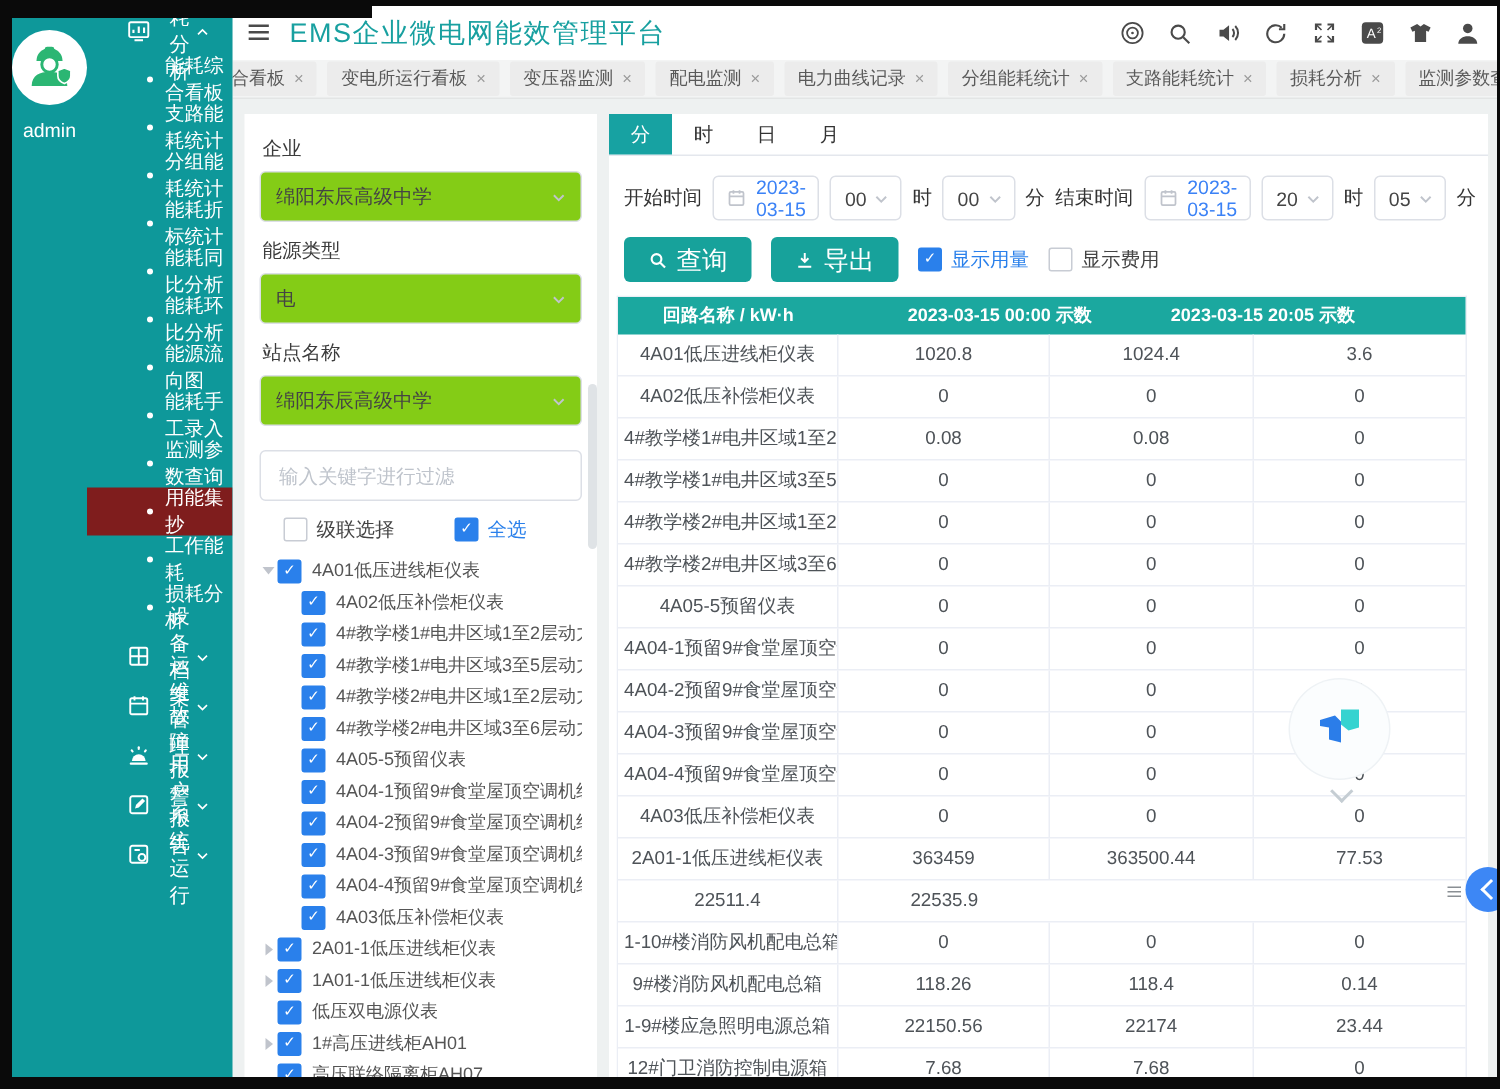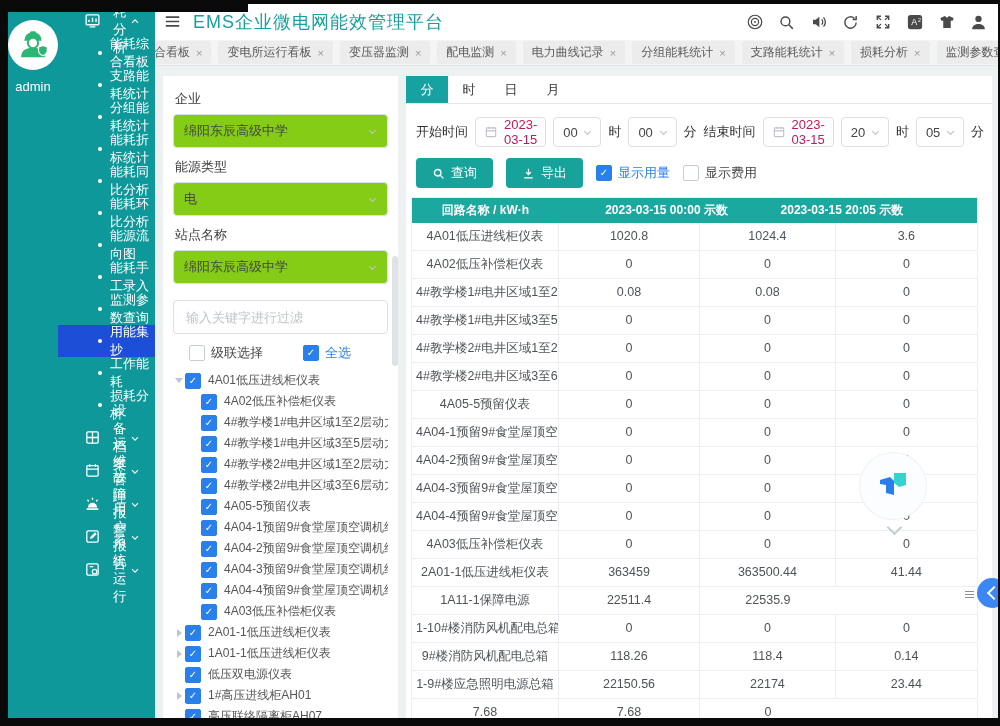--- a/index.html
+++ b/index.html
@@ -12,21 +12,21 @@
   .sidebar{width:147px;flex:0 0 147px;background:#0e989a;color:#fff;display:flex;flex-direction:row;overflow:hidden;position:relative;z-index:10;}
   .avatar-block{text-align:center;padding-top:16px;padding-bottom:10px;}
   .avatar{width:50px;height:50px;border-radius:50%;background:#fff;margin:0 auto;display:flex;align-items:center;justify-content:center;}
   .username{margin-top:9px;font-size:13px;color:#fff;}
   .sgroup{height:33px;display:flex;align-items:center;padding:0 14px 0 26px;cursor:pointer;font-size:13.5px;}
   .sgroup .sicon{width:17px;height:17px;margin-right:12px;display:inline-flex;}
   .sgroup .slabel{flex:1;}
   .sgroup .schev{width:12px;height:12px;display:inline-flex;}
   .sitem{height:32px;display:flex;align-items:center;padding-left:40px;font-size:13px;cursor:pointer;}
   .sitem .dot{width:4px;height:4px;border-radius:50%;background:#fff;margin-right:8px;flex:0 0 4px;}
-  .sitem.active{background:#1d4ed8;}
+  .sitem.active{background:#7f1d1d;}
 
   
   .maincol{flex:1;display:flex;flex-direction:column;min-width:0;}
   .topbar{height:36px;background:#fff;display:flex;align-items:center;padding:0 10px 0 8px;flex:0 0 36px;}
   .hamburger{width:20px;height:20px;display:inline-flex;margin-right:10px;cursor:pointer;}
   .apptitle{font-size:18px;color:#18a0a0;letter-spacing:1px;flex:0 0 auto;}
   .topspace{flex:1;}
   .hicon{width:19px;height:19px;display:inline-flex;margin-left:13px;cursor:pointer;align-items:center;justify-content:center;}
 
   .tabbar{height:25px;background:#f3f4f4;display:flex;align-items:center;overflow:hidden;flex:0 0 25px;border-bottom:1px solid #e3e5e5;}
@@ -64,25 +64,25 @@
   .treescroll{position:absolute;right:0;top:28%;width:6px;height:110px;background:#dfe3e6;border-radius:3px;}
 
   
   .rightcard{flex:1;background:#fff;display:flex;flex-direction:column;min-width:0;overflow:hidden;position:relative;}
   .ptabs{height:27px;display:flex;border-bottom:1px solid #e4e7ed;flex:0 0 27px;}
   .ptab{width:42px;display:flex;align-items:center;justify-content:center;font-size:13px;color:#333;cursor:pointer;}
   .ptab.active{background:#17a2a2;color:#fff;}
   .ctrlrow{display:flex;align-items:center;gap:7px;margin:13px 8px 0 10px;flex-wrap:nowrap;}
   .ctrl-label{font-size:13px;color:#333;white-space:nowrap;}
   .dateinput{height:28px;border:1px solid #dcdfe6;border-radius:4px;display:flex;align-items:center;padding:0 8px;gap:6px;background:#fff;cursor:pointer;}
-  .dateinput .dtext{font-size:13px;color:#be185d;}
+  .dateinput .dtext{font-size:13px;color:#3b82f6;}
   .smallsel{height:28px;width:52px;border:1px solid #dcdfe6;border-radius:4px;display:flex;align-items:center;padding:0 6px 0 9px;background:#fff;cursor:pointer;}
   .smallsel .sel-text{font-size:13px;}
   .btnrow{display:flex;align-items:center;margin:11px 8px 0 10px;gap:13px;}
-  .btn{height:30px;border:none;border-radius:4px;background:#17a29b;color:#fff;font-size:13px;display:inline-flex;align-items:center;gap:6px;padding:0 16px;cursor:pointer;font-family:inherit;}
+  .btn{height:30px;border:none;border-radius:4px;background:#17a29b;color:#fff;font-size:17px;display:inline-flex;align-items:center;gap:6px;padding:0 16px;cursor:pointer;font-family:inherit;}
   .btncb{display:flex;align-items:center;gap:6px;}
 
   .tablewrap{flex:1;margin:9px 14px 0 5px;position:relative;min-height:0;overflow:hidden;}
   .tbl{border:1px solid #ebeef5;border-bottom:none;}
   .thead{display:grid;grid-template-columns:26% 25% 24% 25%;background:#1ba89f;color:#fff;gap:37px;}
   .thead .th{font-size:12px;font-weight:bold;text-align:center;padding:4px 2px;}
   .trowd{display:grid;grid-template-columns:26% 25% 24% 25%;border-bottom:1px solid #ebeef5;height:27px;}
   .trowd .td{font-size:12.5px;color:#4e5358;text-align:center;line-height:27px;white-space:nowrap;overflow:hidden;border-right:1px solid #ebeef5;padding:0 4px;}
   .trowd .td:last-child{border-right:none;}
 
@@ -665,24 +665,23 @@
               <div class="trowd">
                 <div class="td">4A03低压补偿柜仪表</div>
                 <div class="td">0</div>
                 <div class="td">0</div>
                 <div class="td">0</div>
               </div>
               <div class="trowd">
                 <div class="td">2A01-1低压进线柜仪表</div>
                 <div class="td">363459</div>
                 <div class="td">363500.44</div>
-                <div class="td">41.44</div>
-              </div>
-              <div class="trowd">
-                <div class="td">1A11-1保障电源</div>
+                <div class="td">77.53</div>
+              </div>
+              <div class="trowd">
                 <div class="td">22511.4</div>
                 <div class="td">22535.9</div>
               </div>
               <div class="trowd">
                 <div class="td">1-10#楼消防风机配电总箱</div>
                 <div class="td">0</div>
                 <div class="td">0</div>
                 <div class="td">0</div>
               </div>
               <div class="trowd">
@@ -691,20 +690,21 @@
                 <div class="td">118.4</div>
                 <div class="td">0.14</div>
               </div>
               <div class="trowd">
                 <div class="td">1-9#楼应急照明电源总箱</div>
                 <div class="td">22150.56</div>
                 <div class="td">22174</div>
                 <div class="td">23.44</div>
               </div>
               <div class="trowd">
+                <div class="td">12#门卫消防控制电源箱</div>
                 <div class="td">7.68</div>
                 <div class="td">7.68</div>
                 <div class="td">0</div>
               </div>
             </div>
 
         </div>
       </div>
     </div>
   </div>

